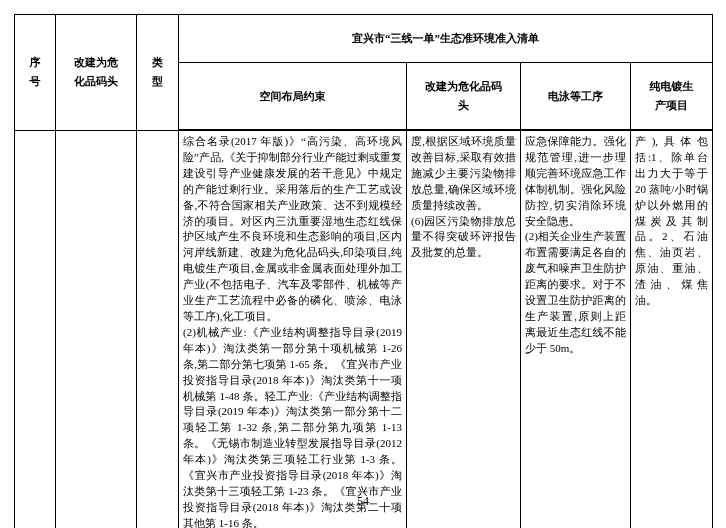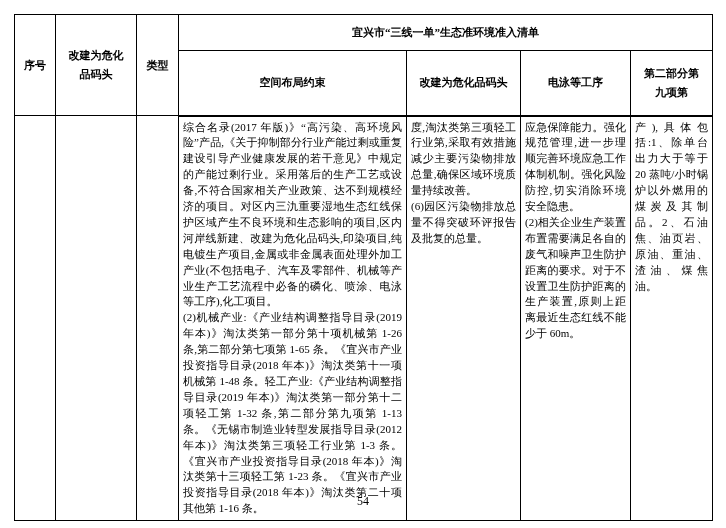--- a/index.html
+++ b/index.html
@@ -19,21 +19,21 @@
     table-layout: fixed;
   }
   table.admission th, table.admission td {
     border: 1px solid #000;
   }
   table.admission th {
     font-weight: bold;
     font-size: 11px;
     text-align: center;
     vertical-align: middle;
-    padding: 8px;
+    padding: 14px;
     line-height: 19px;
   }
   tr.banner-row { height: 22px; }
   th.banner-cell { font-size: 11px; line-height: 12px; padding: 1px; border-bottom-width: 2px; }
   tr.subhead-row { height: 65px; }
   tr.subhead-row th { border-bottom-width: 2px; }
   th.resource-th { line-height: 28px; }
 
   tr.body-row { height: 397px; }
   table.admission td {
@@ -76,38 +76,38 @@
       <th rowspan="2">序号</th>
       <th rowspan="2">改建为危化品码头</th>
       <th rowspan="2">类型</th>
       <th colspan="4" class="banner-cell">宜兴市“三线一单”生态准环境准入清单</th>
     </tr>
 
     <tr class="subhead-row">
       <th>空间布局约束</th>
       <th>改建为危化品码头</th>
       <th>电泳等工序</th>
-      <th class="resource-th">第二部分第九项第</th>
+      <th class="resource-th">纯电镀生产项目</th>
     </tr>
 
     <tr class="body-row">
       <td class="empty-cell"></td>
       <td class="empty-cell"></td>
       <td class="empty-cell"></td>
       <td>
         <p>综合名录(2017 年版)》“高污染、高环境风险”产品,《关于抑制部分行业产能过剩或重复建设引导产业健康发展的若干意见》中规定的产能过剩行业。采用落后的生产工艺或设备,不符合国家相关产业政策、达不到规模经济的项目。对区内三氿重要湿地生态红线保护区域产生不良环境和生态影响的项目,区内河岸线新建、改建为危化品码头,印染项目,纯电镀生产项目,金属或非金属表面处理外加工产业(不包括电子、汽车及零部件、机械等产业生产工艺流程中必备的磷化、喷涂、电泳等工序),化工项目。</p>
         <p>(2)机械产业:《产业结构调整指导目录(2019 年本)》淘汰类第一部分第十项机械第 1-26 条,第二部分第七项第 1-65 条。《宜兴市产业投资指导目录(2018 年本)》淘汰类第十一项机械第 1-48 条。轻工产业:《产业结构调整指导目录(2019 年本)》淘汰类第一部分第十二项轻工第 1-32 条,第二部分第九项第 1-13 条。《无锡市制造业转型发展指导目录(2012 年本)》淘汰类第三项轻工行业第 1-3 条。《宜兴市产业投资指导目录(2018 年本)》淘汰类第十三项轻工第 1-23 条。《宜兴市产业投资指导目录(2018 年本)》淘汰类第二十项其他第 1-16 条。</p>
       </td>
       <td>
-        <p>度,淘汰类第三项轻工行业第,采取有效措施减少主要污染物排放总量,确保区域环境质量持续改善。</p>
+        <p>度,根据区域环境质量改善目标,采取有效措施减少主要污染物排放总量,确保区域环境质量持续改善。</p>
         <p>(6)园区污染物排放总量不得突破环评报告及批复的总量。</p>
       </td>
       <td>
         <p>应急保障能力。强化规范管理,进一步理顺完善环境应急工作体制机制。强化风险防控,切实消除环境安全隐患。</p>
-        <p>(2)相关企业生产装置布置需要满足各自的废气和噪声卫生防护距离的要求。对于不设置卫生防护距离的生产装置,原则上距离最近生态红线不能少于 60m。</p>
+        <p>(2)相关企业生产装置布置需要满足各自的废气和噪声卫生防护距离的要求。对于不设置卫生防护距离的生产装置,原则上距离最近生态红线不能少于 50m。</p>
       </td>
       <td>
         <p>产),具体包括:1、除单台出力大于等于 20 蒸吨/小时锅炉以外燃用的煤炭及其制品。2、石油焦、油页岩、原油、重油、渣油、煤焦油。</p>
       </td>
     </tr>
   </tbody>
     </table>
 
   <div class="pagenum">54</div>
 

